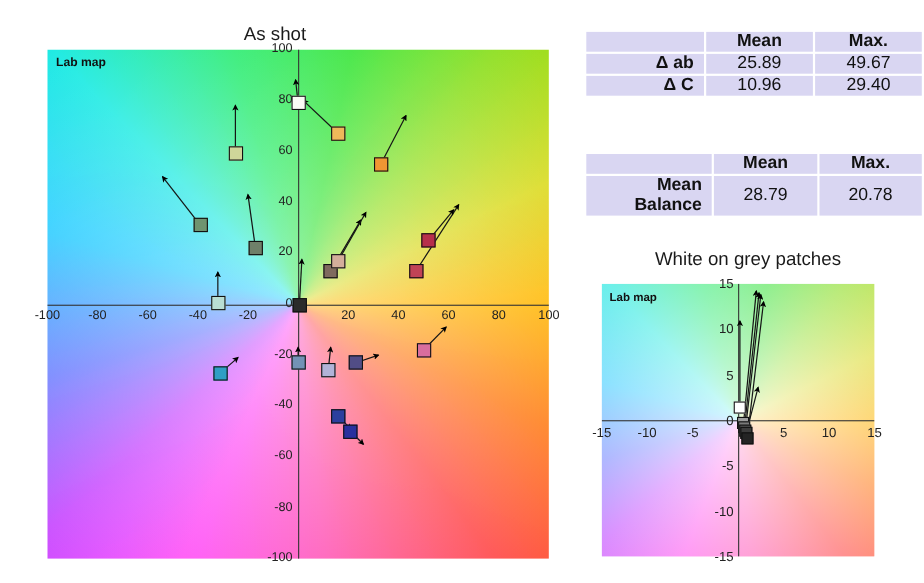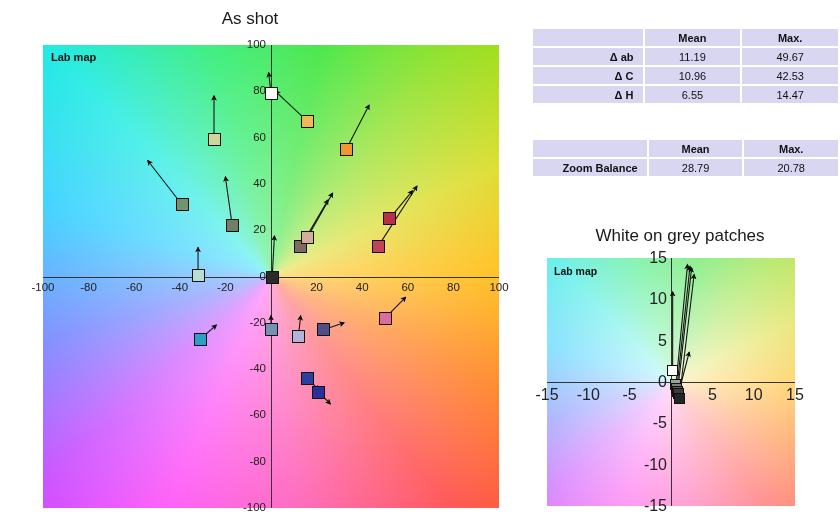--- a/index.html
+++ b/index.html
@@ -8,21 +8,21 @@
     font-family:"Liberation Sans", sans-serif;
     position:relative;overflow:hidden;
   }
   .panel{position:absolute;}
 
   
   .chart-title{
     position:absolute;text-align:center;color:#1a1a1a;
     font-size:17px;font-weight:400;white-space:nowrap;
   }
-  #main-title{left:0;top:9px;width:500px;}
+  #main-title{left:0;top:21px;width:500px;}
   #zoom-title{left:520;top:226px;width:320px;left:520px;}
 
   
   #main-plot{left:43px;top:45px;width:456px;height:463px;}
   #zoom-plot{left:547px;top:258px;width:248px;height:248px;}
   .plot-surface{position:absolute;inset:0;overflow:hidden;}
   .lab-grad{position:absolute;inset:0;}
   .lab-label{
     position:absolute;left:8px;top:6px;color:#111;
     font-size:11px;font-weight:bold;letter-spacing:0px;
@@ -30,32 +30,32 @@
   #zoom-plot .lab-label{left:7px;top:7px;font-size:10.5px;}
 
   .axis-h,.axis-v{position:absolute;background:#333;}
   .axis-h{height:1.5px;left:0;width:100%;}
   .axis-v{width:1.5px;top:0;height:100%;}
 
   .tick{
     position:absolute;color:#222;font-size:11.5px;
     white-space:nowrap;line-height:1;
   }
-  #zoom-plot .tick{font-size:16px;}
+  #zoom-plot .tick{font-size:12px;}
 
   .marker{
     position:absolute;box-sizing:border-box;
     border:1px solid #111;
   }
   .vecs{position:absolute;inset:0;overflow:visible;}
 
   
   .dtable{position:absolute;border-collapse:separate;border-spacing:2px;}
   .dtable td,.dtable th{
-    background:#d9d6f2;color:#111;font-size:11px;
+    background:#d9d6f2;color:#111;font-size:16px;
     height:17px;padding:0 16px;text-align:center;font-weight:normal;margin-left:12px;
   }
   .dtable th{font-weight:bold;}
   .dtable td.rowhdr{font-weight:bold;text-align:right;padding-right:9px;}
   .c0{width:100px;}
   .c1{width:75px;}
   .c2{width:75px;}
   #table-metrics{left:531px;top:27px;}
   #table-wb{left:531px;top:138px;}
 </style>
@@ -233,44 +233,39 @@
   <thead>
     <tr>
       <th class="c0"></th>
       <th class="c1">Mean</th>
       <th class="c2">Max.</th>
     </tr>
   </thead>
   <tbody>
     <tr>
       <td class="rowhdr">Δ ab</td>
-      <td>11.19</td>
+      <td>25.89</td>
       <td>49.67</td>
     </tr>
     <tr>
       <td class="rowhdr">Δ C</td>
       <td>10.96</td>
-      <td>42.53</td>
-    </tr>
-    <tr>
-      <td class="rowhdr">Δ H</td>
-      <td>6.55</td>
-      <td>14.47</td>
+      <td>29.40</td>
     </tr>
   </tbody>
 </table>
 
 <table class="dtable" id="table-wb">
   <thead>
     <tr>
       <th class="c0"></th>
       <th class="c1">Mean</th>
       <th class="c2">Max.</th>
     </tr>
   </thead>
   <tbody>
     <tr>
-      <td class="rowhdr">Zoom Balance</td>
+      <td class="rowhdr">Mean Balance</td>
       <td>28.79</td>
       <td>20.78</td>
     </tr>
   </tbody>
 </table>
 
 </body></html>

